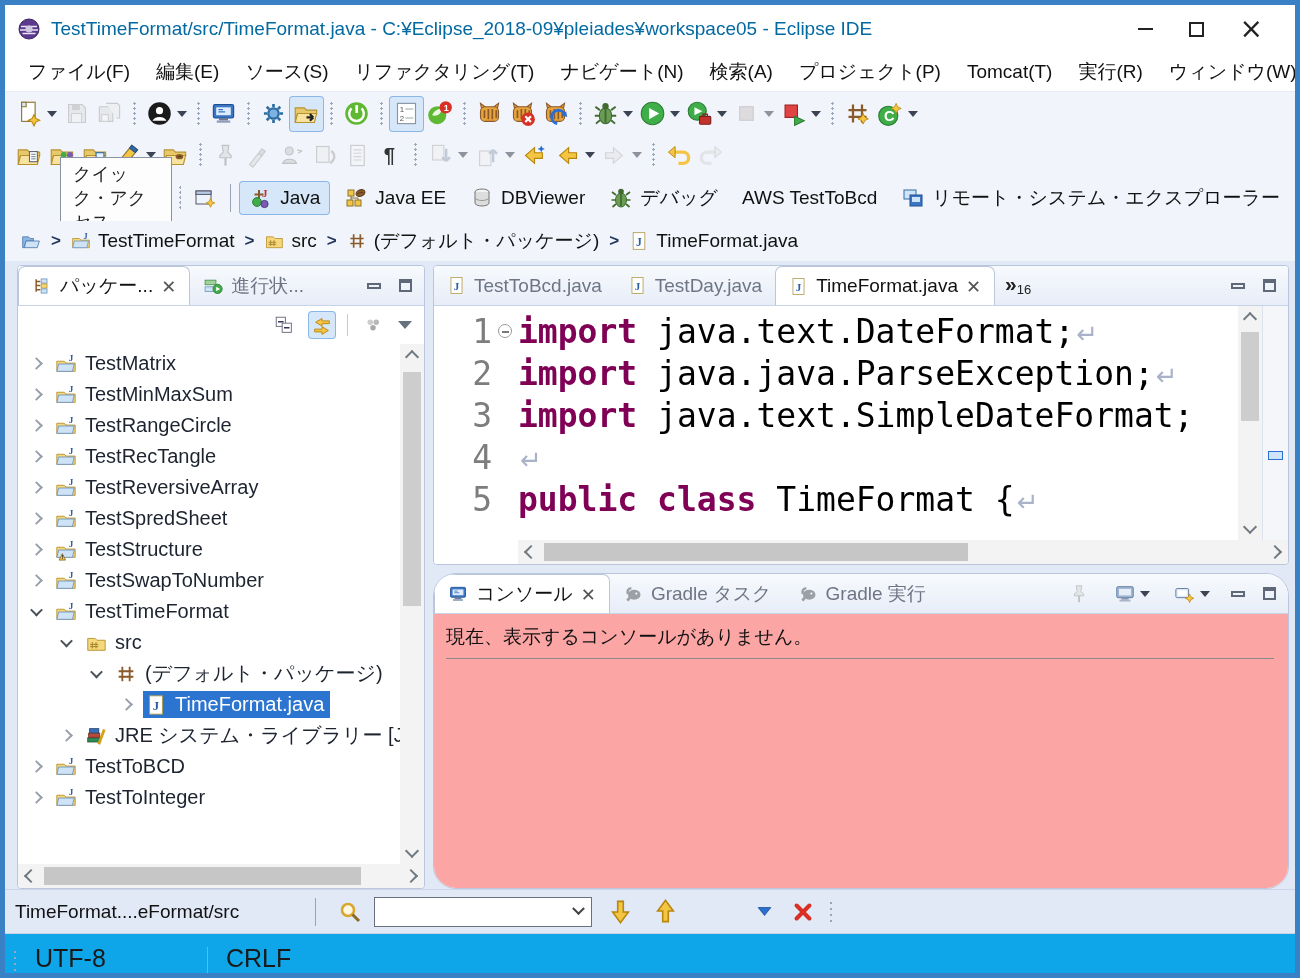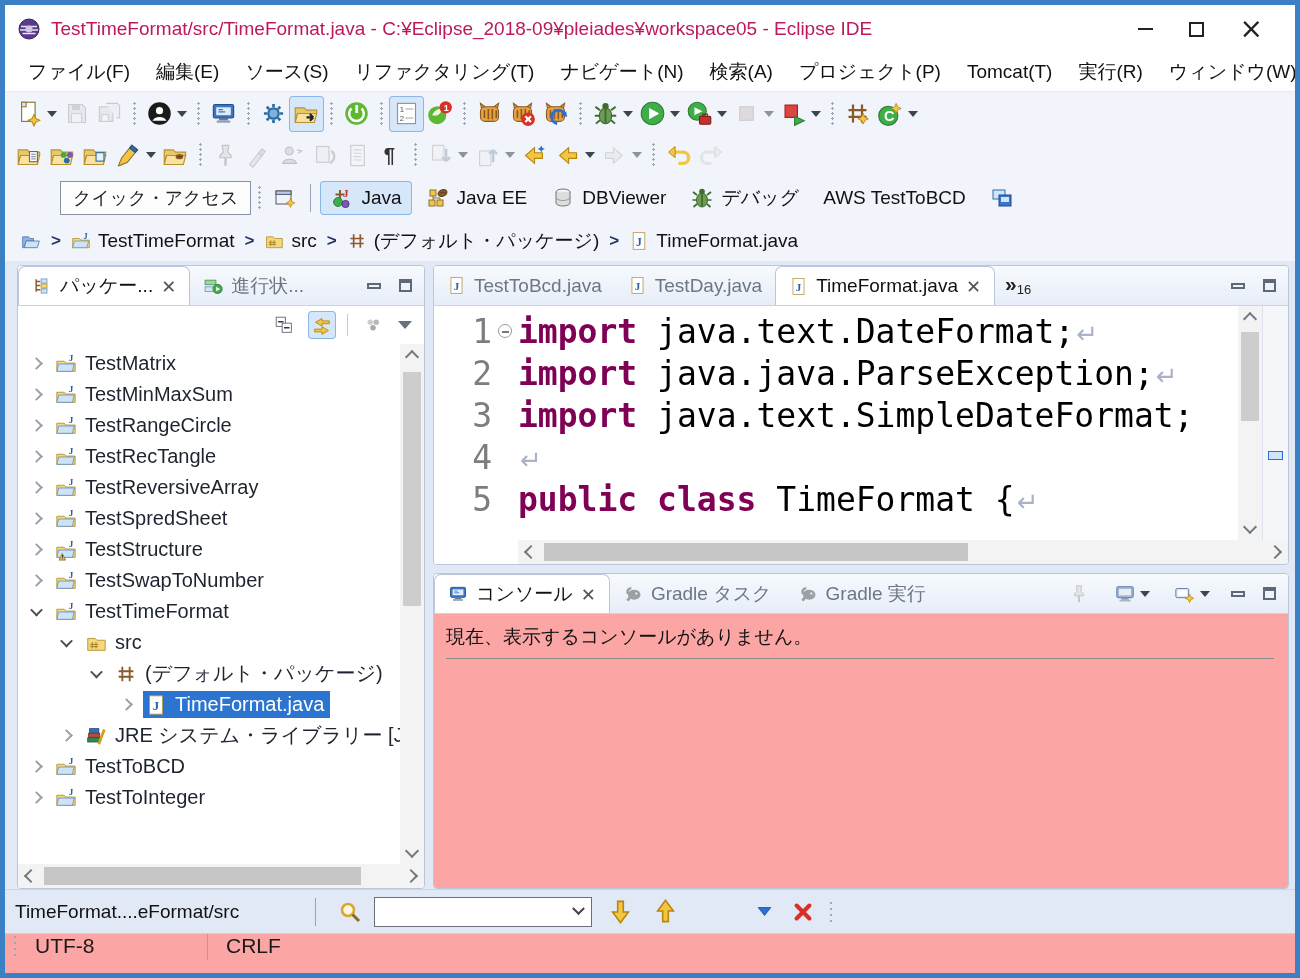--- a/index.html
+++ b/index.html
@@ -1,21 +1,21 @@
 <!DOCTYPE html>
 <html><head>
 <meta charset="utf-8">
 <style>
   * { box-sizing: border-box; margin: 0; padding: 0; }
   body { width: 1300px; font-family: "Liberation Sans", "DejaVu Sans", sans-serif; background: #cfd6e2; }
   .window { width: 1300px; height: 978px; border: 5px solid #3a80c4; background: #e1e8f6; display: flex; flex-direction: column; overflow: hidden; }
 
   
   .titlebar { height: 48px; background: #fff; display: flex; align-items: center; padding: 0 8px 0 12px; flex: none; }
-  .titlebar .title { font-size: 19px; color: #be185d; margin-left: 10px; white-space: nowrap; }
+  .titlebar .title { font-size: 19px; color: #0369a1; margin-left: 10px; white-space: nowrap; }
   .caption-btns { margin-left: auto; display: flex; align-items: center; gap: 36px; padding-right: 24px; }
   .cap-min { width: 15px; height: 2px; background: #222; }
   .cap-max { width: 15px; height: 15px; border: 2px solid #222; }
   .cap-close { font-size: 28px; color: #222; line-height: 20px; font-family: "DejaVu Sans", sans-serif; }
   .menubar { height: 38px; background: #fff; display: flex; align-items: center; padding-left: 10px; flex: none; }
   .menu-item { font-size: 19px; color: #111; padding: 6px 13px; white-space: nowrap; }
 
   
   .toolbar { display: flex; align-items: center; background: #f1f4fb; padding-left: 8px; flex: none; }
   .toolbar.row1 { height: 44px; border-top: 1px solid #e6ebf5; }
@@ -44,21 +44,21 @@
   .breadcrumb { height: 40px; display: flex; align-items: center; background: #f1f4fb; padding-left: 16px; gap: 9px; font-size: 19px; color: #111; flex: none; }
   .bc-sep { color: #22365e; font-weight: bold; font-size: 17px; padding: 0 1px; }
   .bc-item { display: flex; align-items: center; gap: 7px; }
 
   
   .main { flex: 1; display: flex; padding: 4px 6px 0 12px; gap: 8px; min-height: 0; }
   .panel { background: #fff; border: 1px solid #b9c6dc; border-radius: 4px; display: flex; flex-direction: column; overflow: hidden; }
   .left-panel { width: 408px; flex: none; }
   .right-stack { flex: 1; display: flex; flex-direction: column; gap: 8px; min-width: 0; }
   .editor-part { height: 300px; flex: none; }
-  .console-part { flex: 1; min-height: 0; }
+  .console-part { flex: 1; min-height: 0; border-radius: 23px; }
 
   .tab-row { height: 40px; background: linear-gradient(#f7fafd, #e7edf8); border-bottom: 1px solid #c7d3e6; display: flex; align-items: stretch; flex: none; }
   .tab { display: flex; align-items: center; gap: 8px; padding: 0 13px; font-size: 19px; color: #6e7686; white-space: nowrap; }
   .tab.active { background: #fff; color: #111; border: 1px solid #b9c6dc; border-bottom: none; border-radius: 7px 7px 0 0; }
   .tab-close { font-size: 18px; color: #555; font-family: "DejaVu Sans", sans-serif; }
   .minmax { margin-left: auto; display: flex; align-items: center; gap: 18px; padding-right: 12px; }
   .pmin { width: 14px; height: 6px; border: 2px solid #5f6878; }
   .pmax { width: 13px; height: 13px; border: 2px solid #5f6878; border-top-width: 4px; }
   .more-tabs { display: flex; align-items: flex-start; padding: 6px 6px 0 10px; color: #222; }
   .more-chev { font-size: 21px; font-weight: bold; }
@@ -109,21 +109,21 @@
   .console-content { flex: 1; background: #fca5a5; padding: 10px 0 0 12px; }
   .console-msg { font-size: 19px; color: #111; padding-bottom: 8px; border-bottom: 1px solid #8a8a8a; margin-right: 14px; }
 
   
   .bottom-trim { height: 44px; display: flex; align-items: center; background: #e1e8f6; padding: 0 10px; gap: 12px; flex: none; font-size: 19px; color: #111; border-top: 1px solid #cdd6e8; }
   .trim-status { width: 278px; white-space: nowrap; overflow: hidden; }
   .combo { width: 218px; height: 30px; background: #fff; border: 1px solid #696f7c; display: flex; align-items: center; justify-content: flex-end; padding-right: 8px; }
   .combo-chev { width: 9px; height: 9px; border-right: 2px solid #444; border-bottom: 2px solid #444; transform: rotate(45deg) translate(-2px,-2px); }
   .gap60 { width: 46px; }
   .grip { width: 4px; height: 24px; background-image: radial-gradient(circle, #9aa6bb 1.1px, transparent 1.3px); background-size: 4px 6px; background-repeat: repeat-y; }
-  .statusbar { height: 40px; background: #fca5a5; border-top: 1px solid #c8d2e4; display: flex; align-items: flex-start; font-size: 21px; color: #1a1a1a; flex: none; }
+  .statusbar { height: 40px; background: #0ea5e9; border-top: 1px solid #c8d2e4; display: flex; align-items: flex-end; font-size: 25px; color: #1a1a1a; flex: none; }
   .sb-cell { padding: 0 18px; }
   .sb-sep { width: 1px; height: 26px; background: #9aa4b6; }
   .sb-grip { margin-left: 8px; }
 </style>
 </head>
 <body>
 
 <div class="window">
 
   <div class="titlebar">
@@ -573,30 +573,31 @@
           <span class="ico t24">
             <svg viewBox="0 0 24 24" xmlns="http://www.w3.org/2000/svg">
               <ellipse cx="12" cy="14" rx="5.5" ry="7" fill="#6a9c55" stroke="#3f6b2e"></ellipse>
               <circle cx="12" cy="5.5" r="2.8" fill="#3f6b2e"></circle>
               <path d="M7 9 3 6M7 14H2.5M7 18l-3.5 3M17 9l4-3M17 14h4.5M17 18l3.5 3M12 8v12" stroke="#3f6b2e" stroke-width="1.7" fill="none"></path>
             </svg>
           </span>
           <span>デバッグ</span>
         </span>
         <span class="persp-btn">
-          <span>AWS TestToBCD</span>
+          <span>AWS TestToBcd</span>
         </span>
         <span class="persp-btn">
           <span class="ico t24">
             <svg viewBox="0 0 24 24" xmlns="http://www.w3.org/2000/svg">
               <rect x="3" y="4" width="12" height="9" fill="#cfe3fa" stroke="#2e6da4"></rect>
               <rect x="9" y="9" width="12" height="11" fill="#3a76c4" stroke="#1d4e8f"></rect>
               <rect x="11" y="11" width="8" height="5" fill="#cfe3fa"></rect>
             </svg>
           </span>
+          <span>リモート・システム・エクスプローラー</span>
         </span>
       </span>
   </div>
 
   <div class="breadcrumb">
       <span class="bc-item">
         <span class="ico t20">
           <svg viewBox="0 0 24 24" xmlns="http://www.w3.org/2000/svg">
             <path d="M2 7h7l2 2h4v3H6l-2 8H2z" fill="#8db6e3" stroke="#4a78ad"></path>
             <path d="M6 12h16l-2.5 8H4z" fill="#cfe3f7" stroke="#4a78ad"></path>

